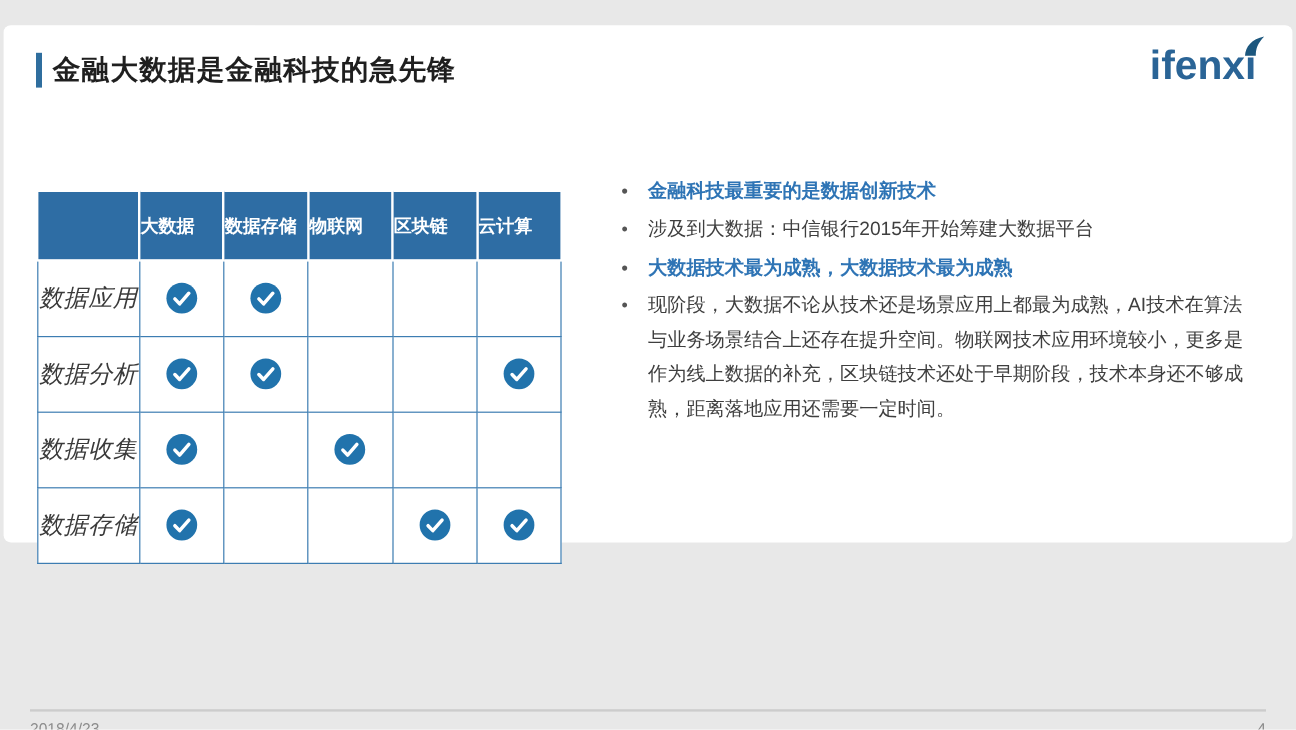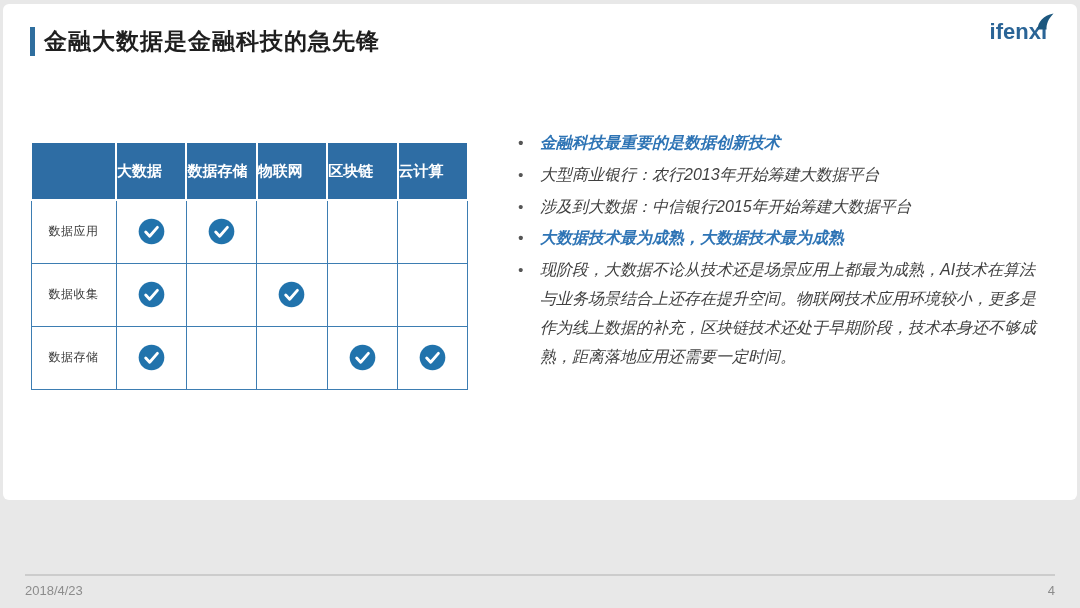--- a/index.html
+++ b/index.html
@@ -4,52 +4,52 @@
 <style>
   * { box-sizing: border-box; }
   html, body { margin: 0; padding: 0; }
   body {
     width: 1080px; height: 608px; overflow: hidden;
     background: #e8e8e8;
     font-family: "Liberation Sans", "DejaVu Sans", sans-serif;
     position: relative;
   }
   .card {
-    position: absolute; left: 3px; top: 4px; width: 1074px; height: 496px;
+    position: absolute; left: 3px; top: 21px; width: 1074px; height: 431px;
     background: #ffffff; border-radius: 6px;
   }
 
   
   .title-block { position: absolute; left: 27px; top: 22px; display: flex; align-items: center; }
   .accent-bar { width: 5px; height: 29px; background: var(--accent-bar, #2f6e9e); margin-right: 9px; }
   .page-title { font-size: 23px; font-weight: bold; color: var(--title-text, #1f1f1f); letter-spacing: 1px; }
 
   
-  .logo { position: absolute; right: 30px; top: 16px; font-size: 22px; font-weight: bold;
+  .logo { position: absolute; right: 30px; top: 16px; font-size: 34px; font-weight: bold;
           color: var(--logo-blue, #2a6496); letter-spacing: 0px; line-height: 1.1; }
   .logo .fin { position: absolute; right: -7px; top: -7px; width: 19px; height: 17px; }
 
   
   .table-wrap { position: absolute; left: 27px; top: 137px; }
   table.matrix { border-collapse: collapse; table-layout: fixed; width: 437px; }
   table.matrix th {
     background: var(--header-blue, #2e6da4); color: #ffffff;
     font-size: 15px; font-weight: bold; height: 58px; text-align: left;
     border: 2px solid #ffffff; padding: 0;
   }
   table.matrix td {
     border: 1px solid var(--grid-blue, #3d7db2); background: #ffffff;
     height: 63px; text-align: center; vertical-align: middle; padding: 0;
   }
-  td.rowlabel { font-size: 12px; color: #3a3a3a; letter-spacing: 0.5px; }
+  td.rowlabel { font-size: 20px; color: #3a3a3a; letter-spacing: 0.5px; font-style: italic; }
   svg.check { width: 27px; height: 27px; vertical-align: middle; }
 
   
   .right-col { position: absolute; left: 506px; top: 125px; width: 536px; }
-  .right-col ul { list-style: none; margin: 0; padding: 0; font-style: italic; }
+  .right-col ul { list-style: none; margin: 0; padding: 0; }
   .right-col li {
     position: relative; padding-left: 31px; font-size: 16px; line-height: 1.8;
     color: var(--body-text, #3f3f3f); margin: 0 0 3px 0; width: 531px;
   }
   .right-col li::before {
     content: "\2022"; position: absolute; left: 9px; top: 0;
     color: #555555; font-size: 15px;
   }
   .right-col li.heading { color: var(--heading-blue, #2e74b5); font-weight: bold; }
   .group-2 { margin-top: 30px; }
@@ -104,20 +104,37 @@
               </svg></td>
           <td><svg class="check" viewBox="0 0 28 28">
                 <circle cx="14" cy="14" r="13.3" fill="var(--check-blue,#2173ac)"></circle>
                 <path d="M8 14.6l4.1 4.3 8-9.2" fill="none" stroke="#ffffff" stroke-width="3" stroke-linecap="round" stroke-linejoin="round"></path>
               </svg></td>
           <td></td>
           <td></td>
           <td></td>
         </tr>
         <tr>
+          <td class="rowlabel">数据分析</td>
+          <td><svg class="check" viewBox="0 0 28 28">
+                <circle cx="14" cy="14" r="13.3" fill="var(--check-blue,#2173ac)"></circle>
+                <path d="M8 14.6l4.1 4.3 8-9.2" fill="none" stroke="#ffffff" stroke-width="3" stroke-linecap="round" stroke-linejoin="round"></path>
+              </svg></td>
+          <td><svg class="check" viewBox="0 0 28 28">
+                <circle cx="14" cy="14" r="13.3" fill="var(--check-blue,#2173ac)"></circle>
+                <path d="M8 14.6l4.1 4.3 8-9.2" fill="none" stroke="#ffffff" stroke-width="3" stroke-linecap="round" stroke-linejoin="round"></path>
+              </svg></td>
+          <td></td>
+          <td></td>
+          <td><svg class="check" viewBox="0 0 28 28">
+                <circle cx="14" cy="14" r="13.3" fill="var(--check-blue,#2173ac)"></circle>
+                <path d="M8 14.6l4.1 4.3 8-9.2" fill="none" stroke="#ffffff" stroke-width="3" stroke-linecap="round" stroke-linejoin="round"></path>
+              </svg></td>
+        </tr>
+        <tr>
           <td class="rowlabel">数据收集</td>
           <td><svg class="check" viewBox="0 0 28 28">
                 <circle cx="14" cy="14" r="13.3" fill="var(--check-blue,#2173ac)"></circle>
                 <path d="M8 14.6l4.1 4.3 8-9.2" fill="none" stroke="#ffffff" stroke-width="3" stroke-linecap="round" stroke-linejoin="round"></path>
               </svg></td>
           <td></td>
           <td><svg class="check" viewBox="0 0 28 28">
                 <circle cx="14" cy="14" r="13.3" fill="var(--check-blue,#2173ac)"></circle>
                 <path d="M8 14.6l4.1 4.3 8-9.2" fill="none" stroke="#ffffff" stroke-width="3" stroke-linecap="round" stroke-linejoin="round"></path>
               </svg></td>
@@ -141,21 +158,20 @@
                 <path d="M8 14.6l4.1 4.3 8-9.2" fill="none" stroke="#ffffff" stroke-width="3" stroke-linecap="round" stroke-linejoin="round"></path>
               </svg></td>
         </tr>
       </tbody>
     </table>
   </div>
 
   <div class="right-col">
     <ul>
       <li class="heading">金融科技最重要的是数据创新技术</li>
-      <li>大型商业银行：农行2013年开始筹建大数据平台</li>
       <li>涉及到大数据：中信银行2015年开始筹建大数据平台</li>
     </ul>
     <ul class="group-2">
       <li class="heading">大数据技术最为成熟，大数据技术最为成熟</li>
       <li>现阶段，大数据不论从技术还是场景应用上都最为成熟，AI技术在算法与业务场景结合上还存在提升空间。物联网技术应用环境较小，更多是作为线上数据的补充，区块链技术还处于早期阶段，技术本身还不够成熟，距离落地应用还需要一定时间。</li>
     </ul>
   </div>
 
   <div class="footer">
     <span>2018/4/23</span>

